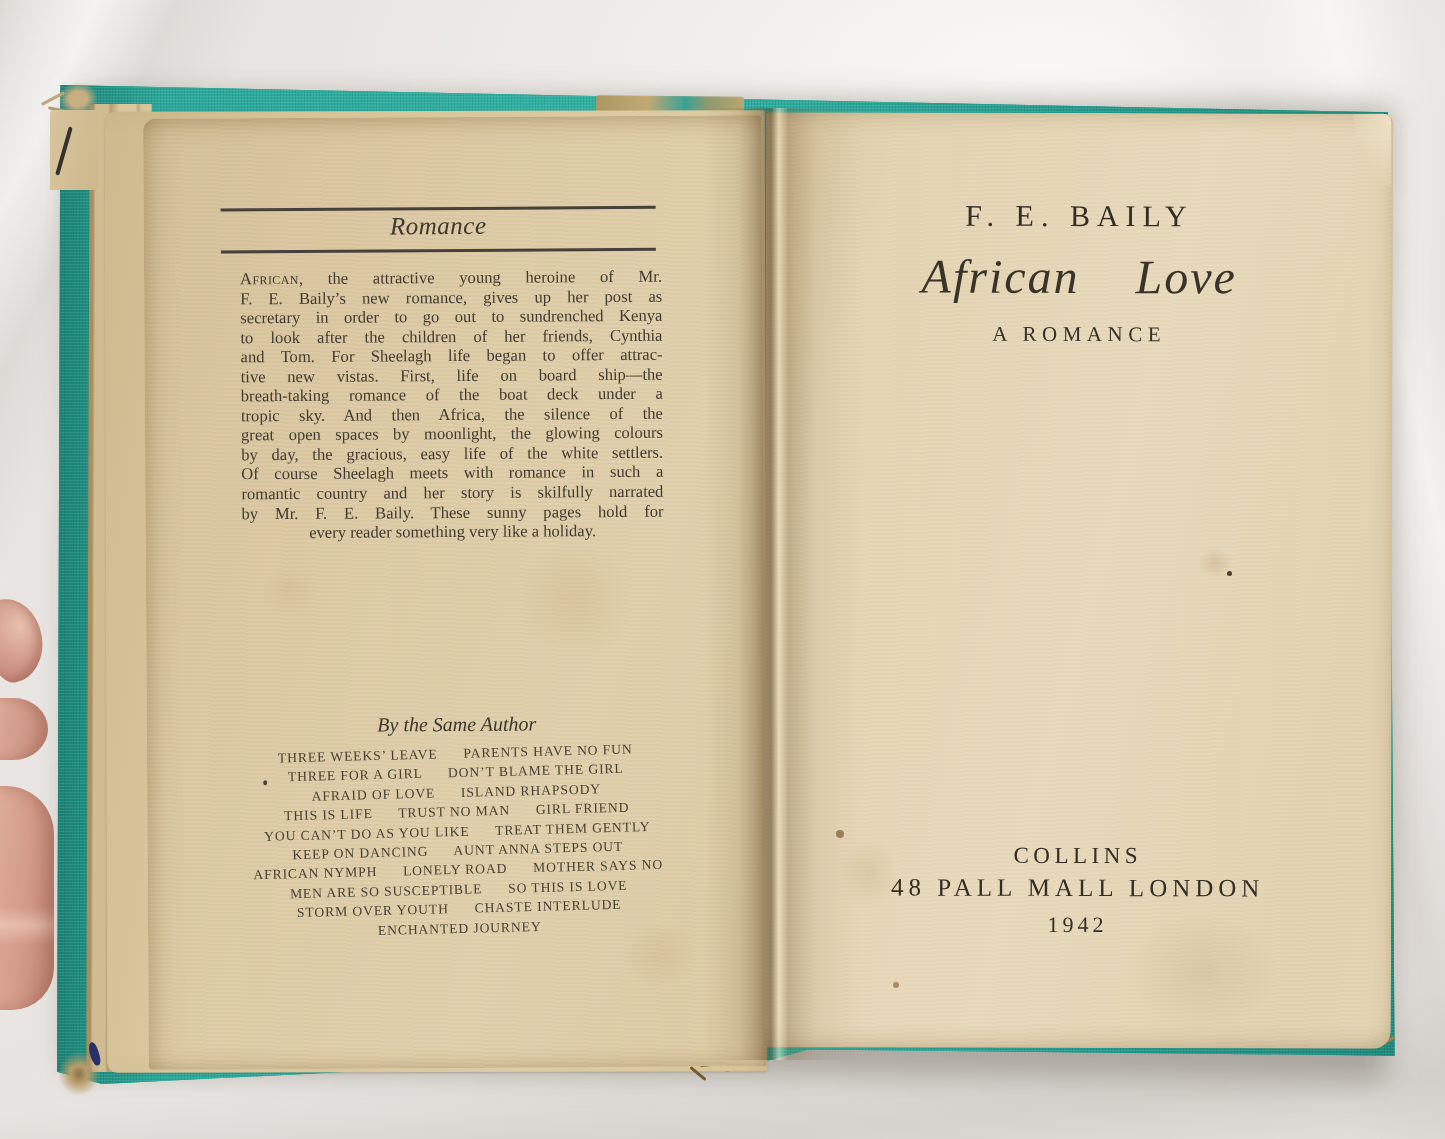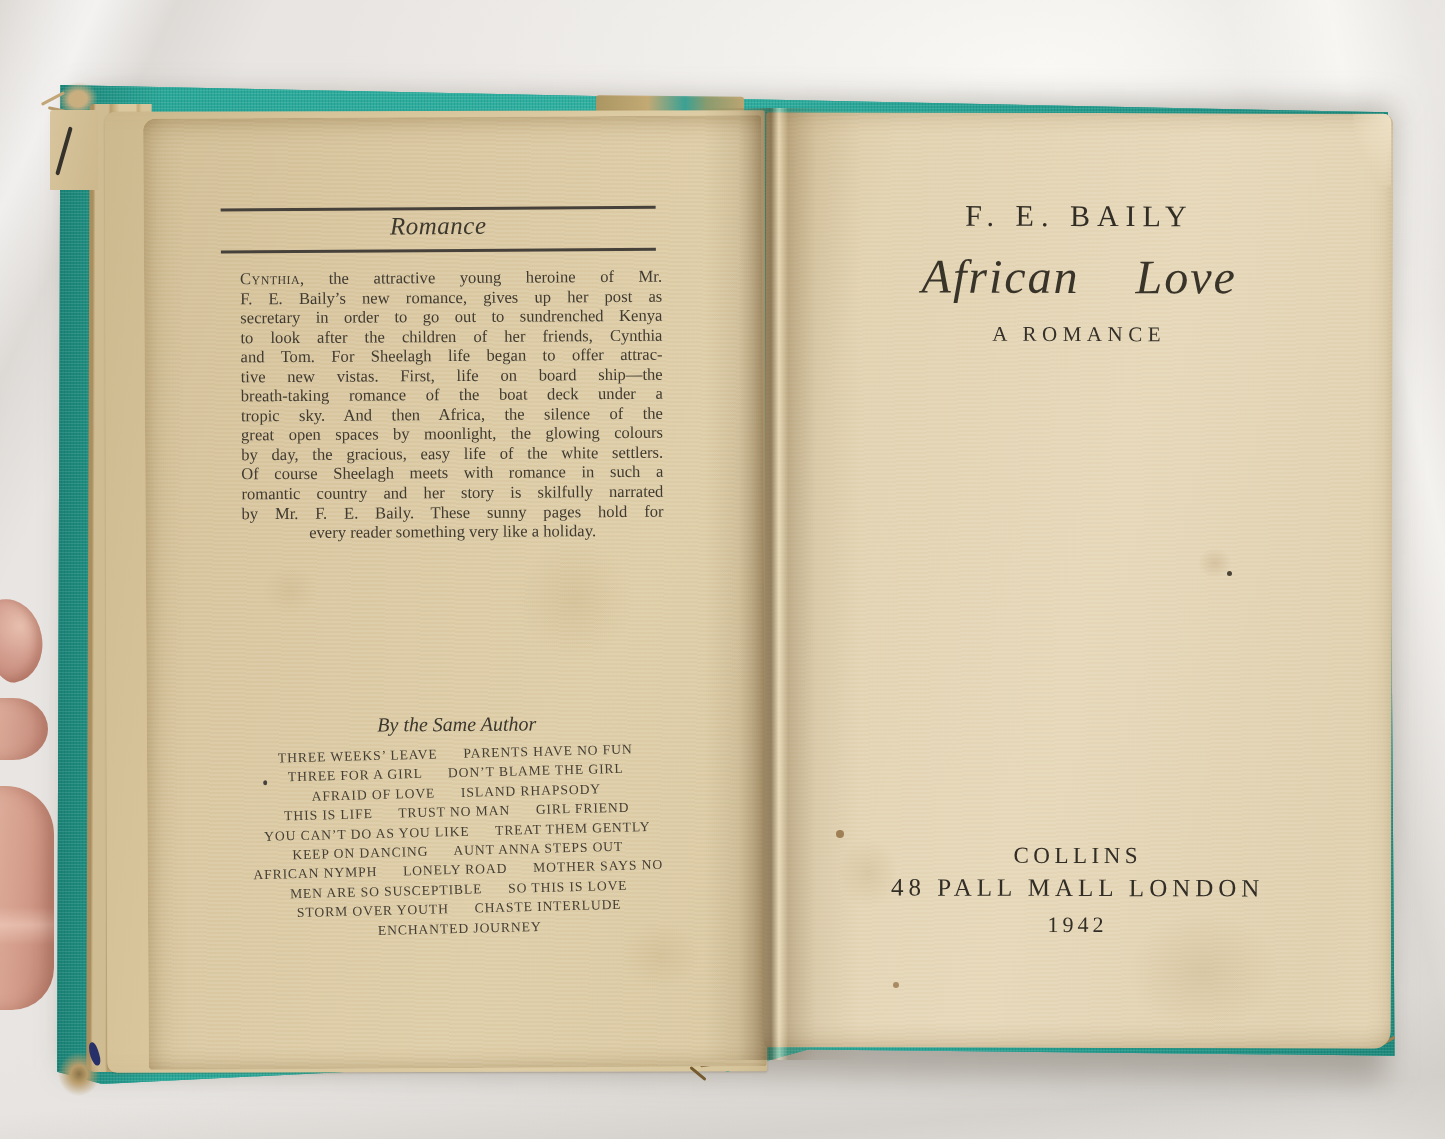--- a/index.html
+++ b/index.html
@@ -150,21 +150,21 @@
 <div class="abs fray fray-2"></div>
 <div class="abs fray fray-3"></div>
 <div class="abs fray fray-4"></div>
 
 <div class="abs left-page">
   <div class="abs rule rule-top"></div>
   <div class="abs genre">Romance</div>
   <div class="abs rule rule-bottom"></div>
 
   <div class="abs blurb">
-    <div class="bl"><span class="sc">Cynthia</span><span>, the attractive young heroine of Mr.</span></div>
+    <div class="bl"><span class="sc">African</span><span>, the attractive young heroine of Mr.</span></div>
     <div class="bl">F. E. Baily’s new romance, gives up her post as</div>
     <div class="bl">secretary in order to go out to sundrenched Kenya</div>
     <div class="bl">to look after the children of her friends, Cynthia</div>
     <div class="bl">and Tom. For Sheelagh life began to offer attrac-</div>
     <div class="bl">tive new vistas. First, life on board ship—the</div>
     <div class="bl">breath-taking romance of the boat deck under a</div>
     <div class="bl">tropic sky. And then Africa, the silence of the</div>
     <div class="bl">great open spaces by moonlight, the glowing colours</div>
     <div class="bl">by day, the gracious, easy life of the white settlers.</div>
     <div class="bl">Of course Sheelagh meets with romance in such a</div>

